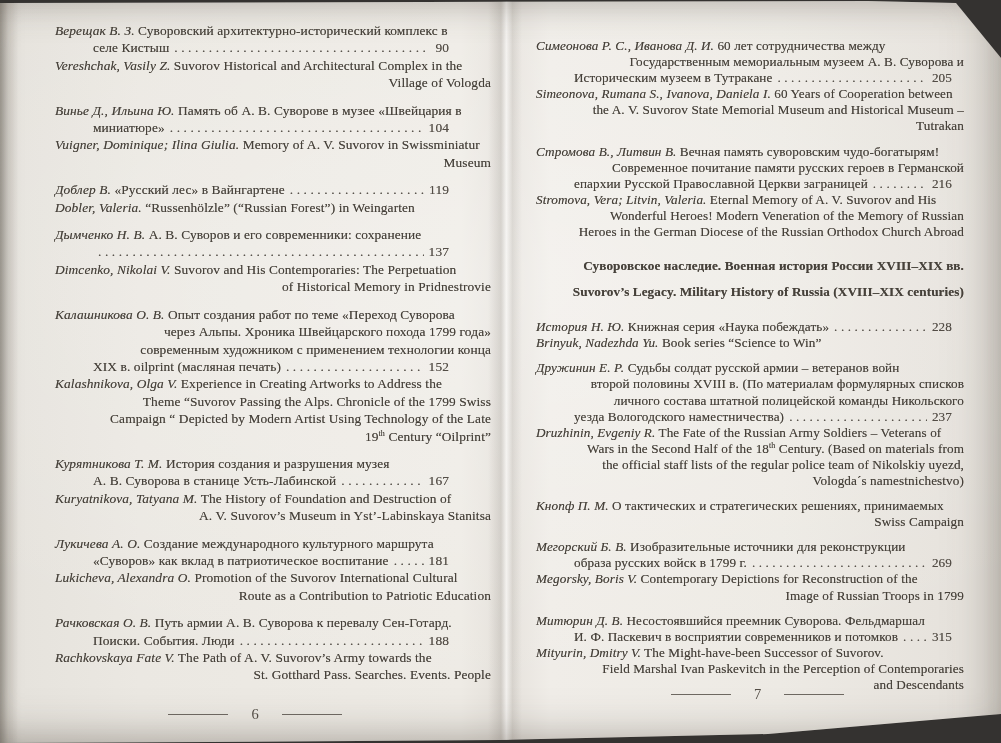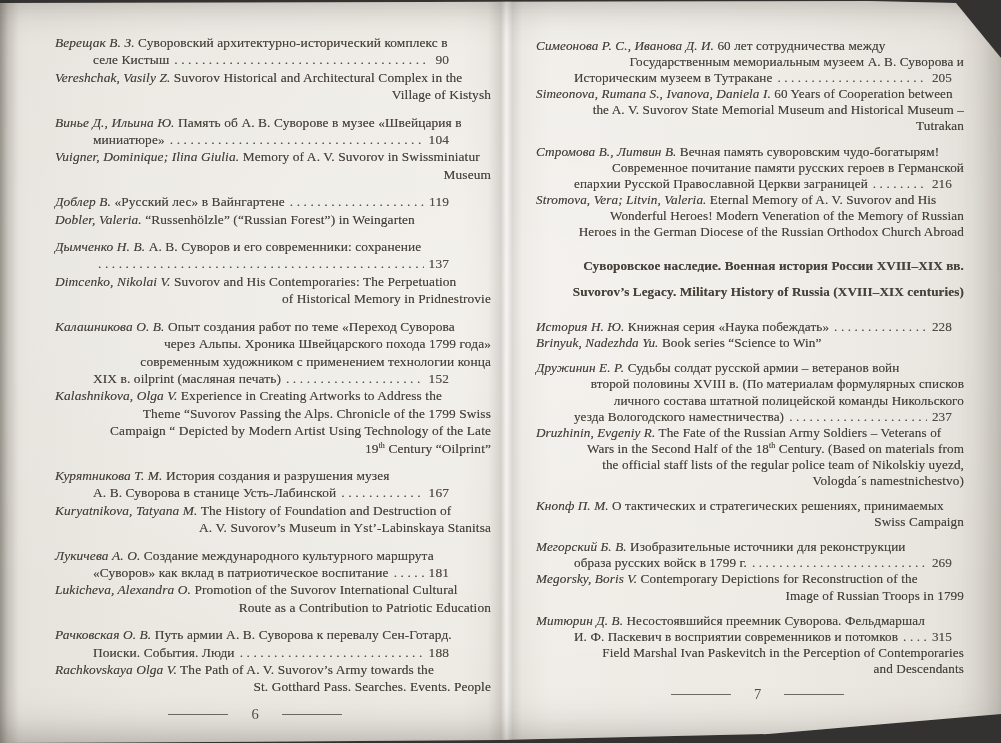--- a/index.html
+++ b/index.html
@@ -26,21 +26,21 @@
   }
   .spine{
     position:absolute;left:488px;top:0;width:34px;height:100%;
     background:linear-gradient(90deg,rgba(100,94,86,0) 0,rgba(100,94,86,.16) 38%,rgba(255,255,255,.5) 54%,rgba(100,94,86,.12) 72%,rgba(100,94,86,0) 100%);
   }
   .vignette{
     position:absolute;inset:0;pointer-events:none;
     box-shadow:inset 0 26px 40px -28px rgba(80,72,62,.45), inset 0 -30px 46px -30px rgba(80,72,62,.5), inset -40px 0 60px -44px rgba(80,72,62,.35);
   }
   .col{position:absolute;letter-spacing:.1px;text-shadow:0 0 .5px rgba(70,64,56,.55);}
-  .col0{left:55px;top:34px;width:436px;font-size:13.4px;line-height:17.4px;}
+  .col0{left:55px;top:22px;width:436px;font-size:13.4px;line-height:17.4px;}
   .col1{left:536px;top:38px;width:428px;font-size:13.2px;line-height:16.1px;}
   .entry{margin:0;}
   .col0 .entry{margin-bottom:10px;}
   .col1 .entry{margin-bottom:9px;}
   .line{display:flex;align-items:baseline;}
   .line .txt{flex:0 1 auto;white-space:pre-wrap;}
   .ind{padding-left:38px;justify-content:flex-end;}
   .au{font-style:italic;}
   .col0 .dotline{padding-right:42px;}
   .col1 .dotline{padding-right:12px;}
@@ -73,21 +73,21 @@
           </div>
           <div class="line ind dotline">
             <span class="txt">селе Кистыш</span>
             <span class="dots"></span>
             <span class="pg">90</span>
           </div>
           <div class="line">
             <span class="txt"><span class="au">Vereshchak, Vasily Z.</span> Suvorov Historical and Architectural Complex in the</span>
           </div>
           <div class="line ind">
-            <span class="txt">Village of Kistysh</span>
+            <span class="txt">Village of Vologda</span>
           </div>
         </div>
         <div class="entry">
           <div class="line">
             <span class="txt"><span class="au">Винье Д., Ильина Ю.</span> Память об А. В. Суворове в музее «Швейцария в</span>
           </div>
           <div class="line ind dotline">
             <span class="txt">миниатюре»</span>
             <span class="dots"></span>
             <span class="pg">104</span>
@@ -187,21 +187,21 @@
         <div class="entry">
           <div class="line">
             <span class="txt"><span class="au">Рачковская О. В.</span> Путь армии А. В. Суворова к перевалу Сен-Готард.</span>
           </div>
           <div class="line ind dotline">
             <span class="txt">Поиски. События. Люди</span>
             <span class="dots"></span>
             <span class="pg">188</span>
           </div>
           <div class="line">
-            <span class="txt"><span class="au">Rachkovskaya Olga V.</span> The Path of A. V. Suvorov’s Army towards the</span>
+            <span class="txt"><span class="au">Rachkovskaya Fate V.</span> The Path of A. V. Suvorov’s Army towards the</span>
           </div>
           <div class="line ind">
             <span class="txt">St. Gotthard Pass. Searches. Events. People</span>
           </div>
         </div>
       </div>
     <div class="col col1">
         <div class="entry">
           <div class="line">
             <span class="txt"><span class="au">Симеонова Р. С., Иванова Д. И.</span> 60 лет сотрудничества между</span>
@@ -313,20 +313,23 @@
           </div>
         </div>
         <div class="entry">
           <div class="line">
             <span class="txt"><span class="au">Митюрин Д. В.</span> Несостоявшийся преемник Суворова. Фельдмаршал</span>
           </div>
           <div class="line ind dotline">
             <span class="txt">И. Ф. Паскевич в восприятии современников и потомков</span>
             <span class="dots"></span>
             <span class="pg">315</span>
+          </div>
+          <div class="line">
+            <span class="txt"><span class="au">Mityurin, Dmitry V.</span> The Might-have-been Successor of Suvorov.</span>
           </div>
           <div class="line ind">
             <span class="txt">Field Marshal Ivan Paskevitch in the Perception of Contemporaries</span>
           </div>
           <div class="line ind">
             <span class="txt">and Descendants</span>
           </div>
         </div>
       </div>
 

